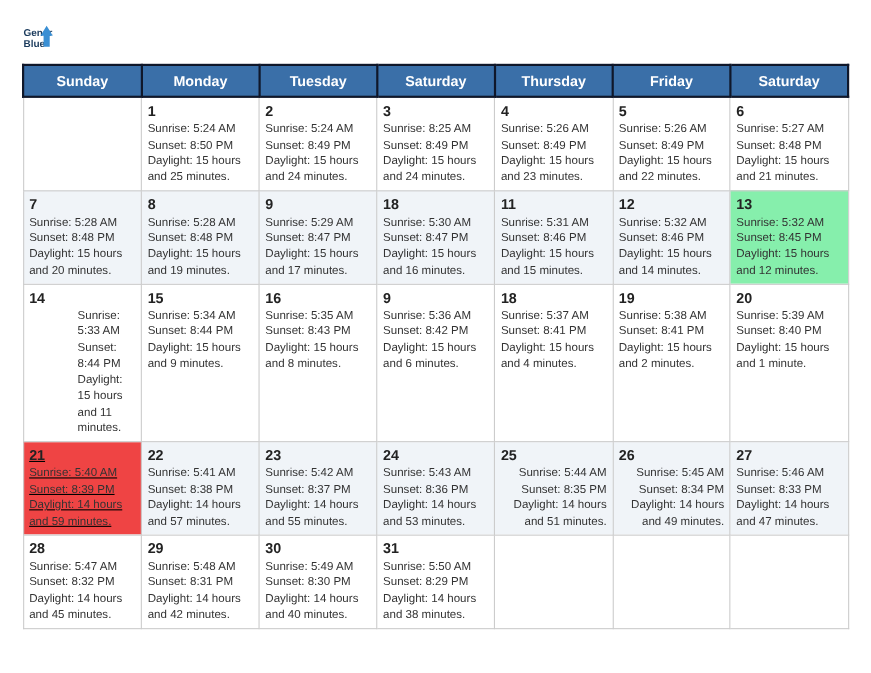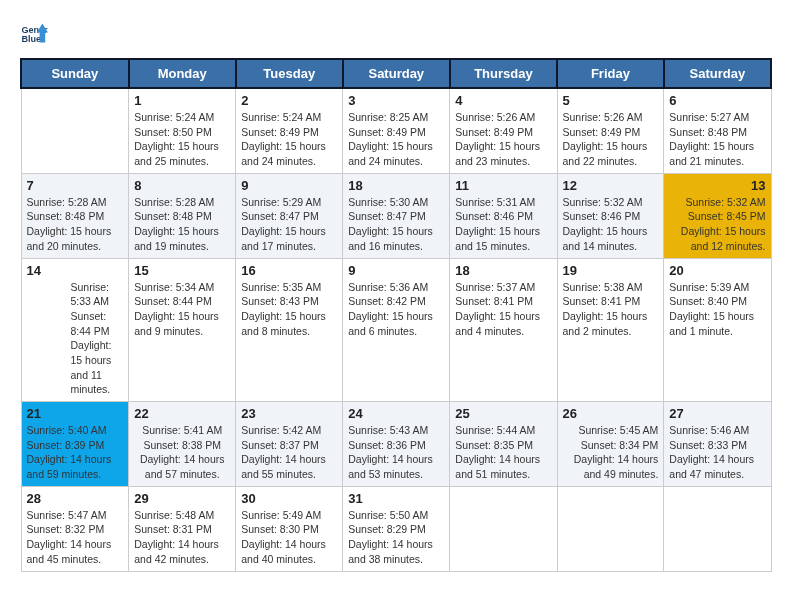--- a/index.html
+++ b/index.html
@@ -192,21 +192,21 @@
 Daylight: 15 hours
 and 15 minutes.</div>
         </td>
         <td style="background: rgb(240, 244, 248); margin-left: 12px;">
           <span class="day-number">12</span>
           <div class="day-info" style="white-space: pre-line;">Sunrise: 5:32 AM
 Sunset: 8:46 PM
 Daylight: 15 hours
 and 14 minutes.</div>
         </td>
-        <td style="background: #eab308; text-align: right;">
+        <td style="background: #86efac;">
           <span class="day-number">13</span>
           <div class="day-info" style="white-space: pre-line;">Sunrise: 5:32 AM
 Sunset: 8:45 PM
 Daylight: 15 hours
 and 12 minutes.</div>
         </td>
       </tr>
       <tr>
         <td>
           <span class="day-number">14</span>
@@ -252,51 +252,51 @@
         </td>
         <td>
           <span class="day-number">20</span>
           <div class="day-info" style="white-space: pre-line;">Sunrise: 5:39 AM
 Sunset: 8:40 PM
 Daylight: 15 hours
 and 1 minute.</div>
         </td>
       </tr>
       <tr>
-        <td style="background: #0ea5e9;">
+        <td style="background: #ef4444; text-decoration: underline;">
           <span class="day-number">21</span>
           <div class="day-info" style="white-space: pre-line;">Sunrise: 5:40 AM
 Sunset: 8:39 PM
 Daylight: 14 hours
 and 59 minutes.</div>
         </td>
         <td style="background: rgb(240, 244, 248);">
           <span class="day-number">22</span>
-          <div class="day-info" style="white-space: pre-line; text-align: center;">Sunrise: 5:41 AM
+          <div class="day-info" style="white-space: pre-line;">Sunrise: 5:41 AM
 Sunset: 8:38 PM
 Daylight: 14 hours
 and 57 minutes.</div>
         </td>
         <td style="background: rgb(240, 244, 248);">
           <span class="day-number">23</span>
           <div class="day-info" style="white-space: pre-line;">Sunrise: 5:42 AM
 Sunset: 8:37 PM
 Daylight: 14 hours
 and 55 minutes.</div>
         </td>
         <td style="background: rgb(240, 244, 248); margin-top: 48px;">
           <span class="day-number">24</span>
           <div class="day-info" style="white-space: pre-line;">Sunrise: 5:43 AM
 Sunset: 8:36 PM
 Daylight: 14 hours
 and 53 minutes.</div>
         </td>
         <td style="background: rgb(240, 244, 248);">
           <span class="day-number">25</span>
-          <div class="day-info" style="white-space: pre-line;">Sunrise: 5:44 AM
+          <div class="day-info" style="white-space: pre-line; text-align: right;">Sunrise: 5:44 AM
 Sunset: 8:35 PM
 Daylight: 14 hours
 and 51 minutes.</div>
         </td>
         <td style="background: rgb(240, 244, 248);">
           <span class="day-number">26</span>
           <div class="day-info" style="white-space: pre-line; text-align: right;">Sunrise: 5:45 AM
 Sunset: 8:34 PM
 Daylight: 14 hours
 and 49 minutes.</div>

